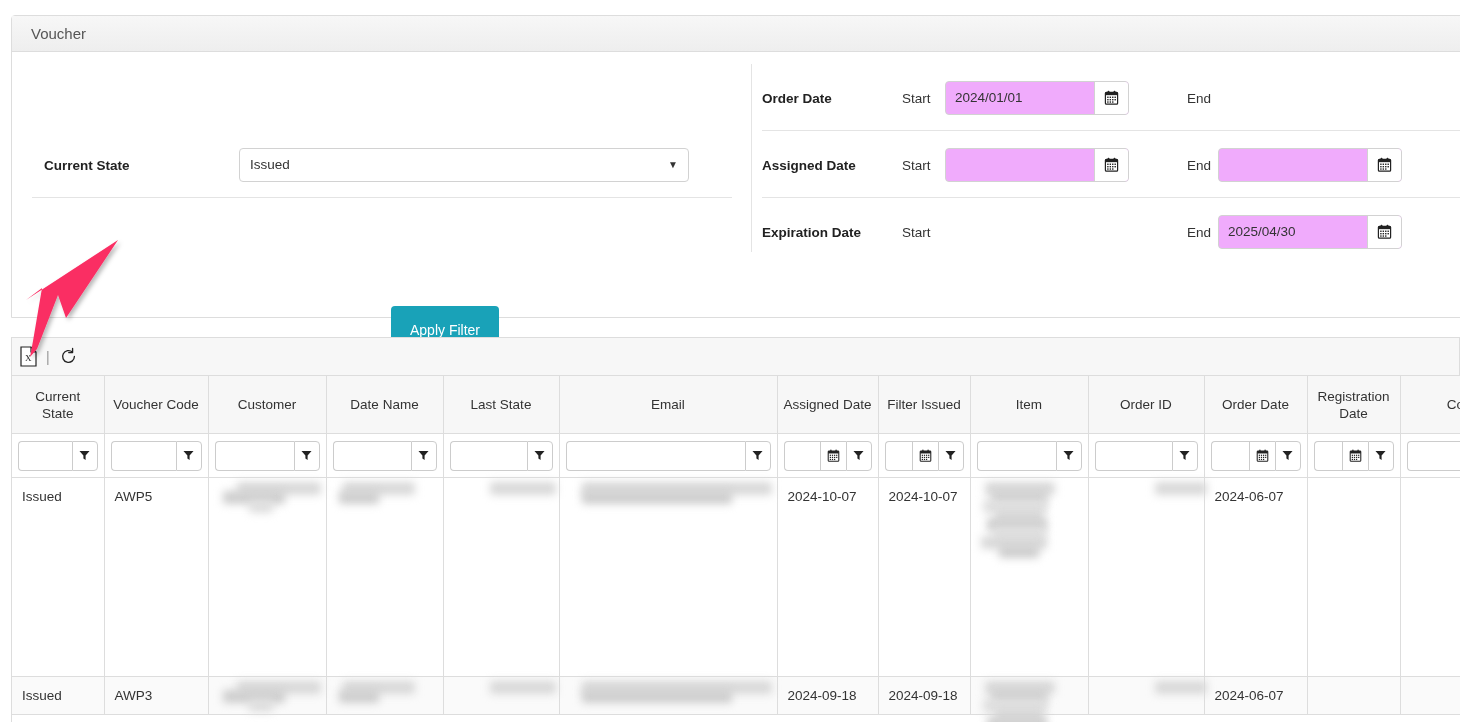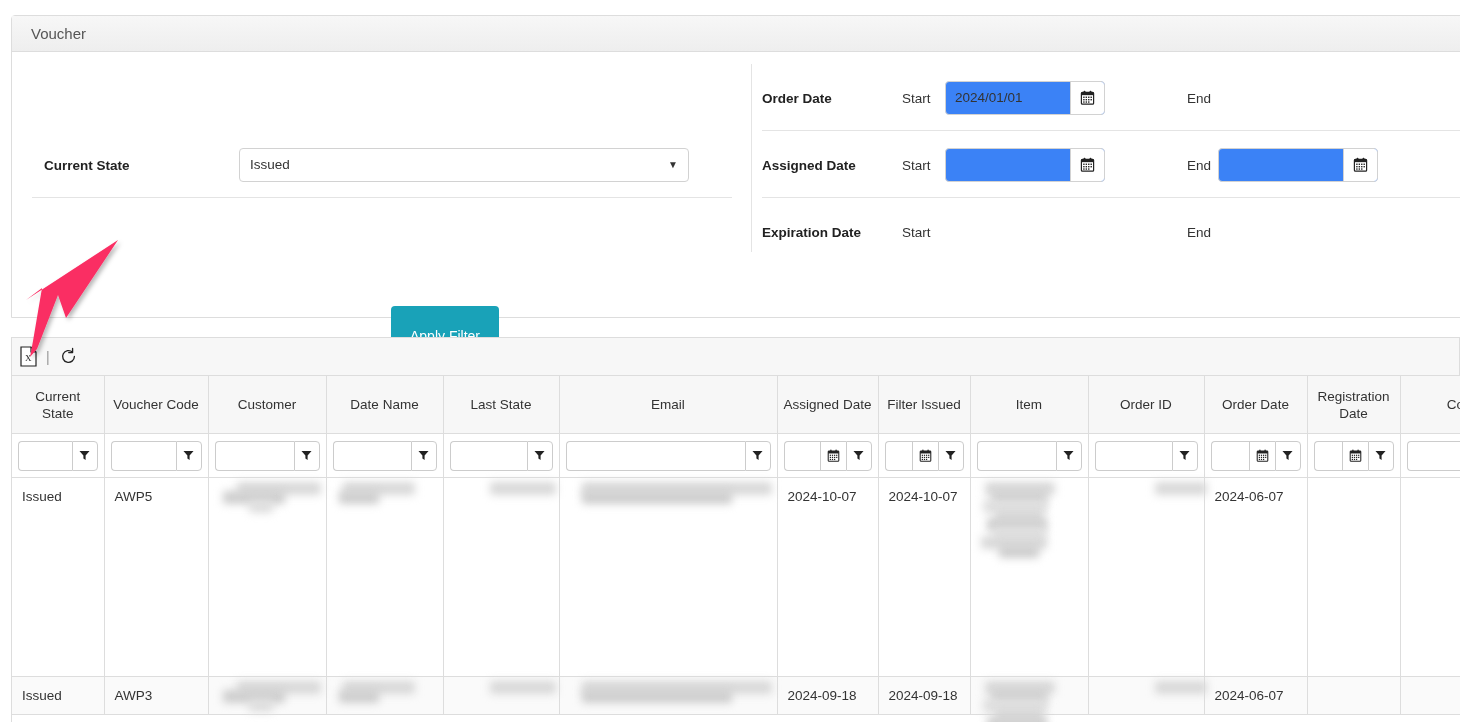--- a/index.html
+++ b/index.html
@@ -71,42 +71,42 @@
   .rlabel {
     position: absolute; left: 0; top: 50%; transform: translateY(-50%);
     font-size: 13.5px; font-weight: bold; color: #222222; white-space: nowrap;
   }
   .se-label {
     position: absolute; top: 50%; transform: translateY(-50%);
     font-size: 13.5px; color: #333333;
   }
   .dgroup {
     position: absolute; top: 50%; transform: translateY(-50%);
-    width: 160px; height: 34px;
+    width: 184px; height: 34px;
     border: 1px solid #d2d2d2; border-radius: 4px;
-    background: #3b82f6; display: flex; overflow: hidden;
+    background: #f0abfc; display: flex; overflow: hidden;
   }
   .dgroup input {
     flex: 1; border: 0; outline: none; padding: 0 9px;
     font-size: 13.5px; color: #333333; background: transparent;
     font-family: "Liberation Sans", sans-serif; min-width: 0;
   }
   .cal-btn {
     width: 34px; border-left: 1px solid #d2d2d2;
     background: #ffffff;
     display: flex; align-items: center; justify-content: center;
     cursor: pointer;
   }
   .cal-ico { display: block; }
 
   .apply-btn {
     position: absolute; left: 379px; top: 254px;
     background: #19a2b8; color: #ffffff;
     border: none; border-radius: 4px;
-    padding: 22px 19px; font-size: 14px;
+    padding: 16px 19px; font-size: 14px;
     font-family: "Liberation Sans", sans-serif;
     cursor: pointer;
     text-align: right;
   }
 
   
   .gtoolbar {
     position: absolute; left: 11px; top: 337px;
     width: 1449px; height: 38px;
     background: #f7f7f7;
@@ -281,20 +281,42 @@
             </svg>
           </div>
         </div>
         <div class="hline"></div>
       </div>
 
       <div class="frow-right" style="top:146px;">
         <span class="rlabel">Expiration Date</span>
         <span class="se-label" style="left:140px;">Start</span>
         <span class="se-label" style="left:425px;">End</span>
+        <div class="dgroup" style="left:456px;">
+          <input value="2025/04/30" style="">
+          <div class="cal-btn">
+            <svg class="cal-ico" width="15" height="15" viewBox="0 0 16 16" fill="none">
+              <rect x="1.5" y="2.5" width="13" height="12.5" rx="1" stroke="#222" stroke-width="1.3"></rect>
+              <rect x="1.5" y="2.5" width="13" height="3" fill="#222"></rect>
+              <rect x="4" y="0.7" width="1.6" height="3" rx="0.6" fill="#222"></rect>
+              <rect x="10.4" y="0.7" width="1.6" height="3" rx="0.6" fill="#222"></rect>
+              <rect x="3.4" y="7" width="1.5" height="1.5" fill="#222"></rect>
+              <rect x="6" y="7" width="1.5" height="1.5" fill="#222"></rect>
+              <rect x="8.6" y="7" width="1.5" height="1.5" fill="#222"></rect>
+              <rect x="11.2" y="7" width="1.5" height="1.5" fill="#222"></rect>
+              <rect x="3.4" y="9.6" width="1.5" height="1.5" fill="#222"></rect>
+              <rect x="6" y="9.6" width="1.5" height="1.5" fill="#222"></rect>
+              <rect x="8.6" y="9.6" width="1.5" height="1.5" fill="#222"></rect>
+              <rect x="11.2" y="9.6" width="1.5" height="1.5" fill="#222"></rect>
+              <rect x="3.4" y="12.1" width="1.5" height="1.5" fill="#222"></rect>
+              <rect x="6" y="12.1" width="1.5" height="1.5" fill="#222"></rect>
+              <rect x="8.6" y="12.1" width="1.5" height="1.5" fill="#222"></rect>
+            </svg>
+          </div>
+        </div>
       </div>
 
       <button class="apply-btn">Apply Filter</button>
     </div>
   </div>
 
   <div class="gtoolbar">
     <span class="tool-ico">
       <svg width="17" height="21" viewBox="0 0 17 21" fill="none">
         <path d="M1 1 H11 L16 6 V20 H1 Z" stroke="#222" stroke-width="1.2" fill="#fff"></path>

